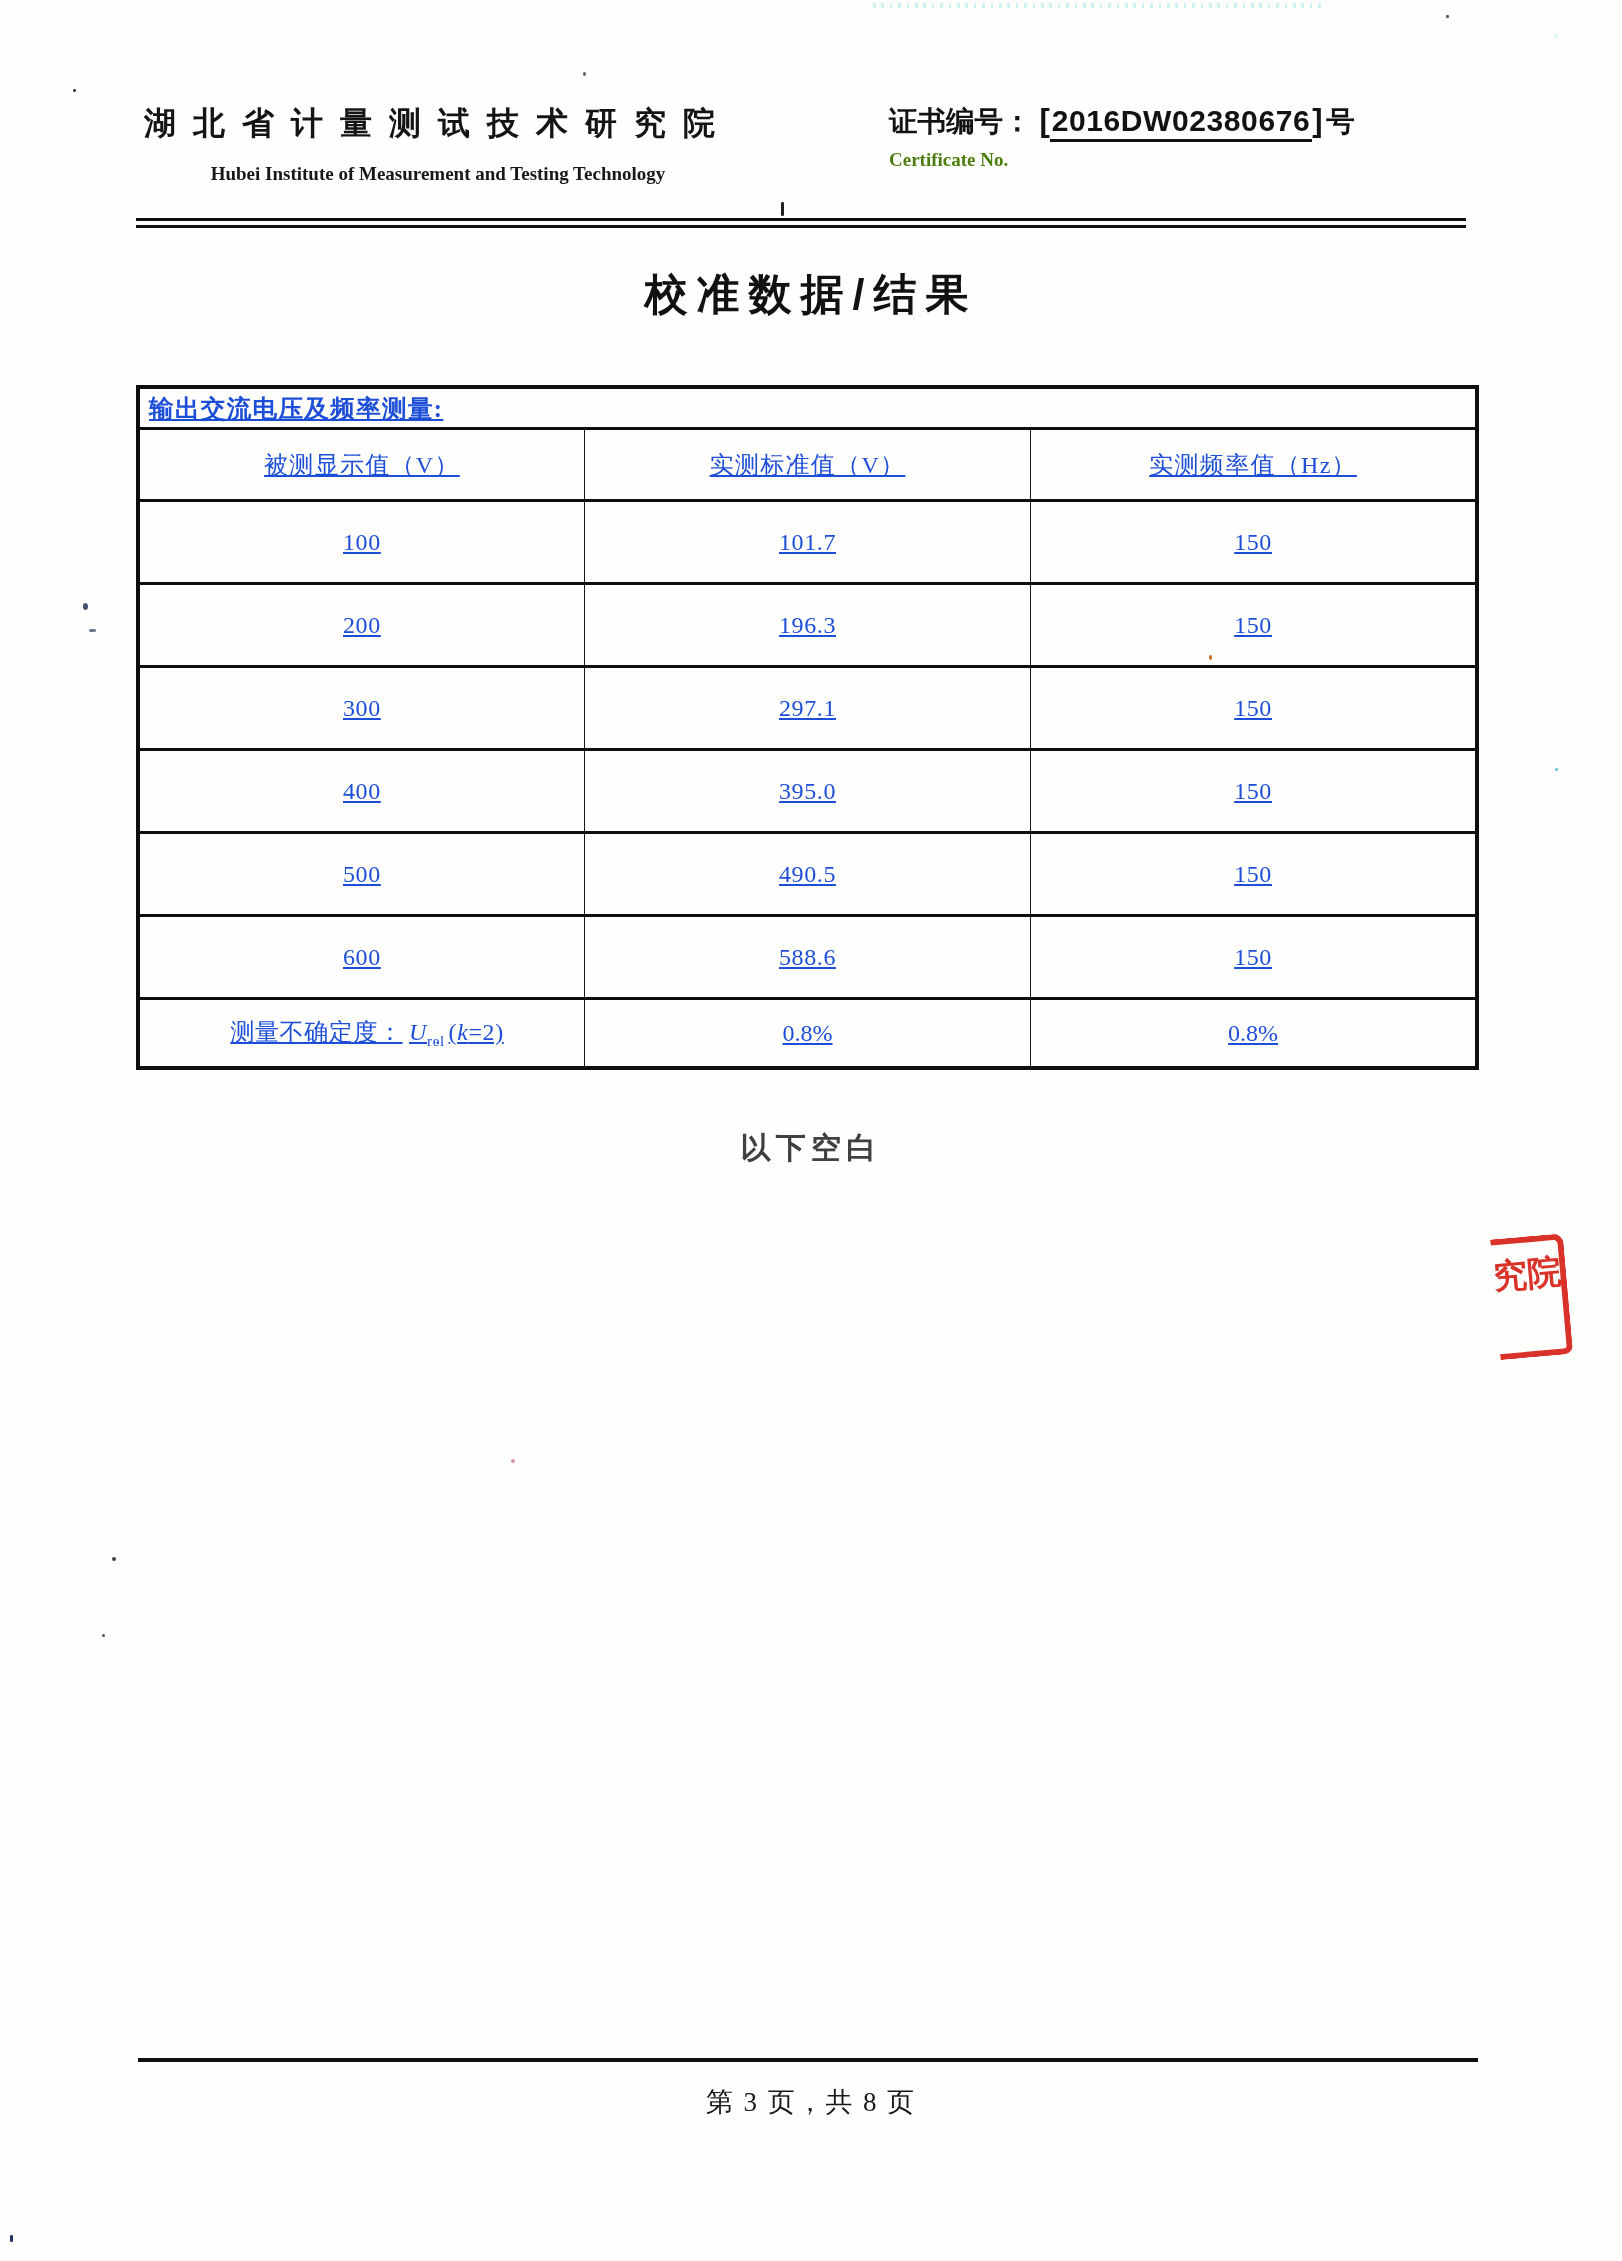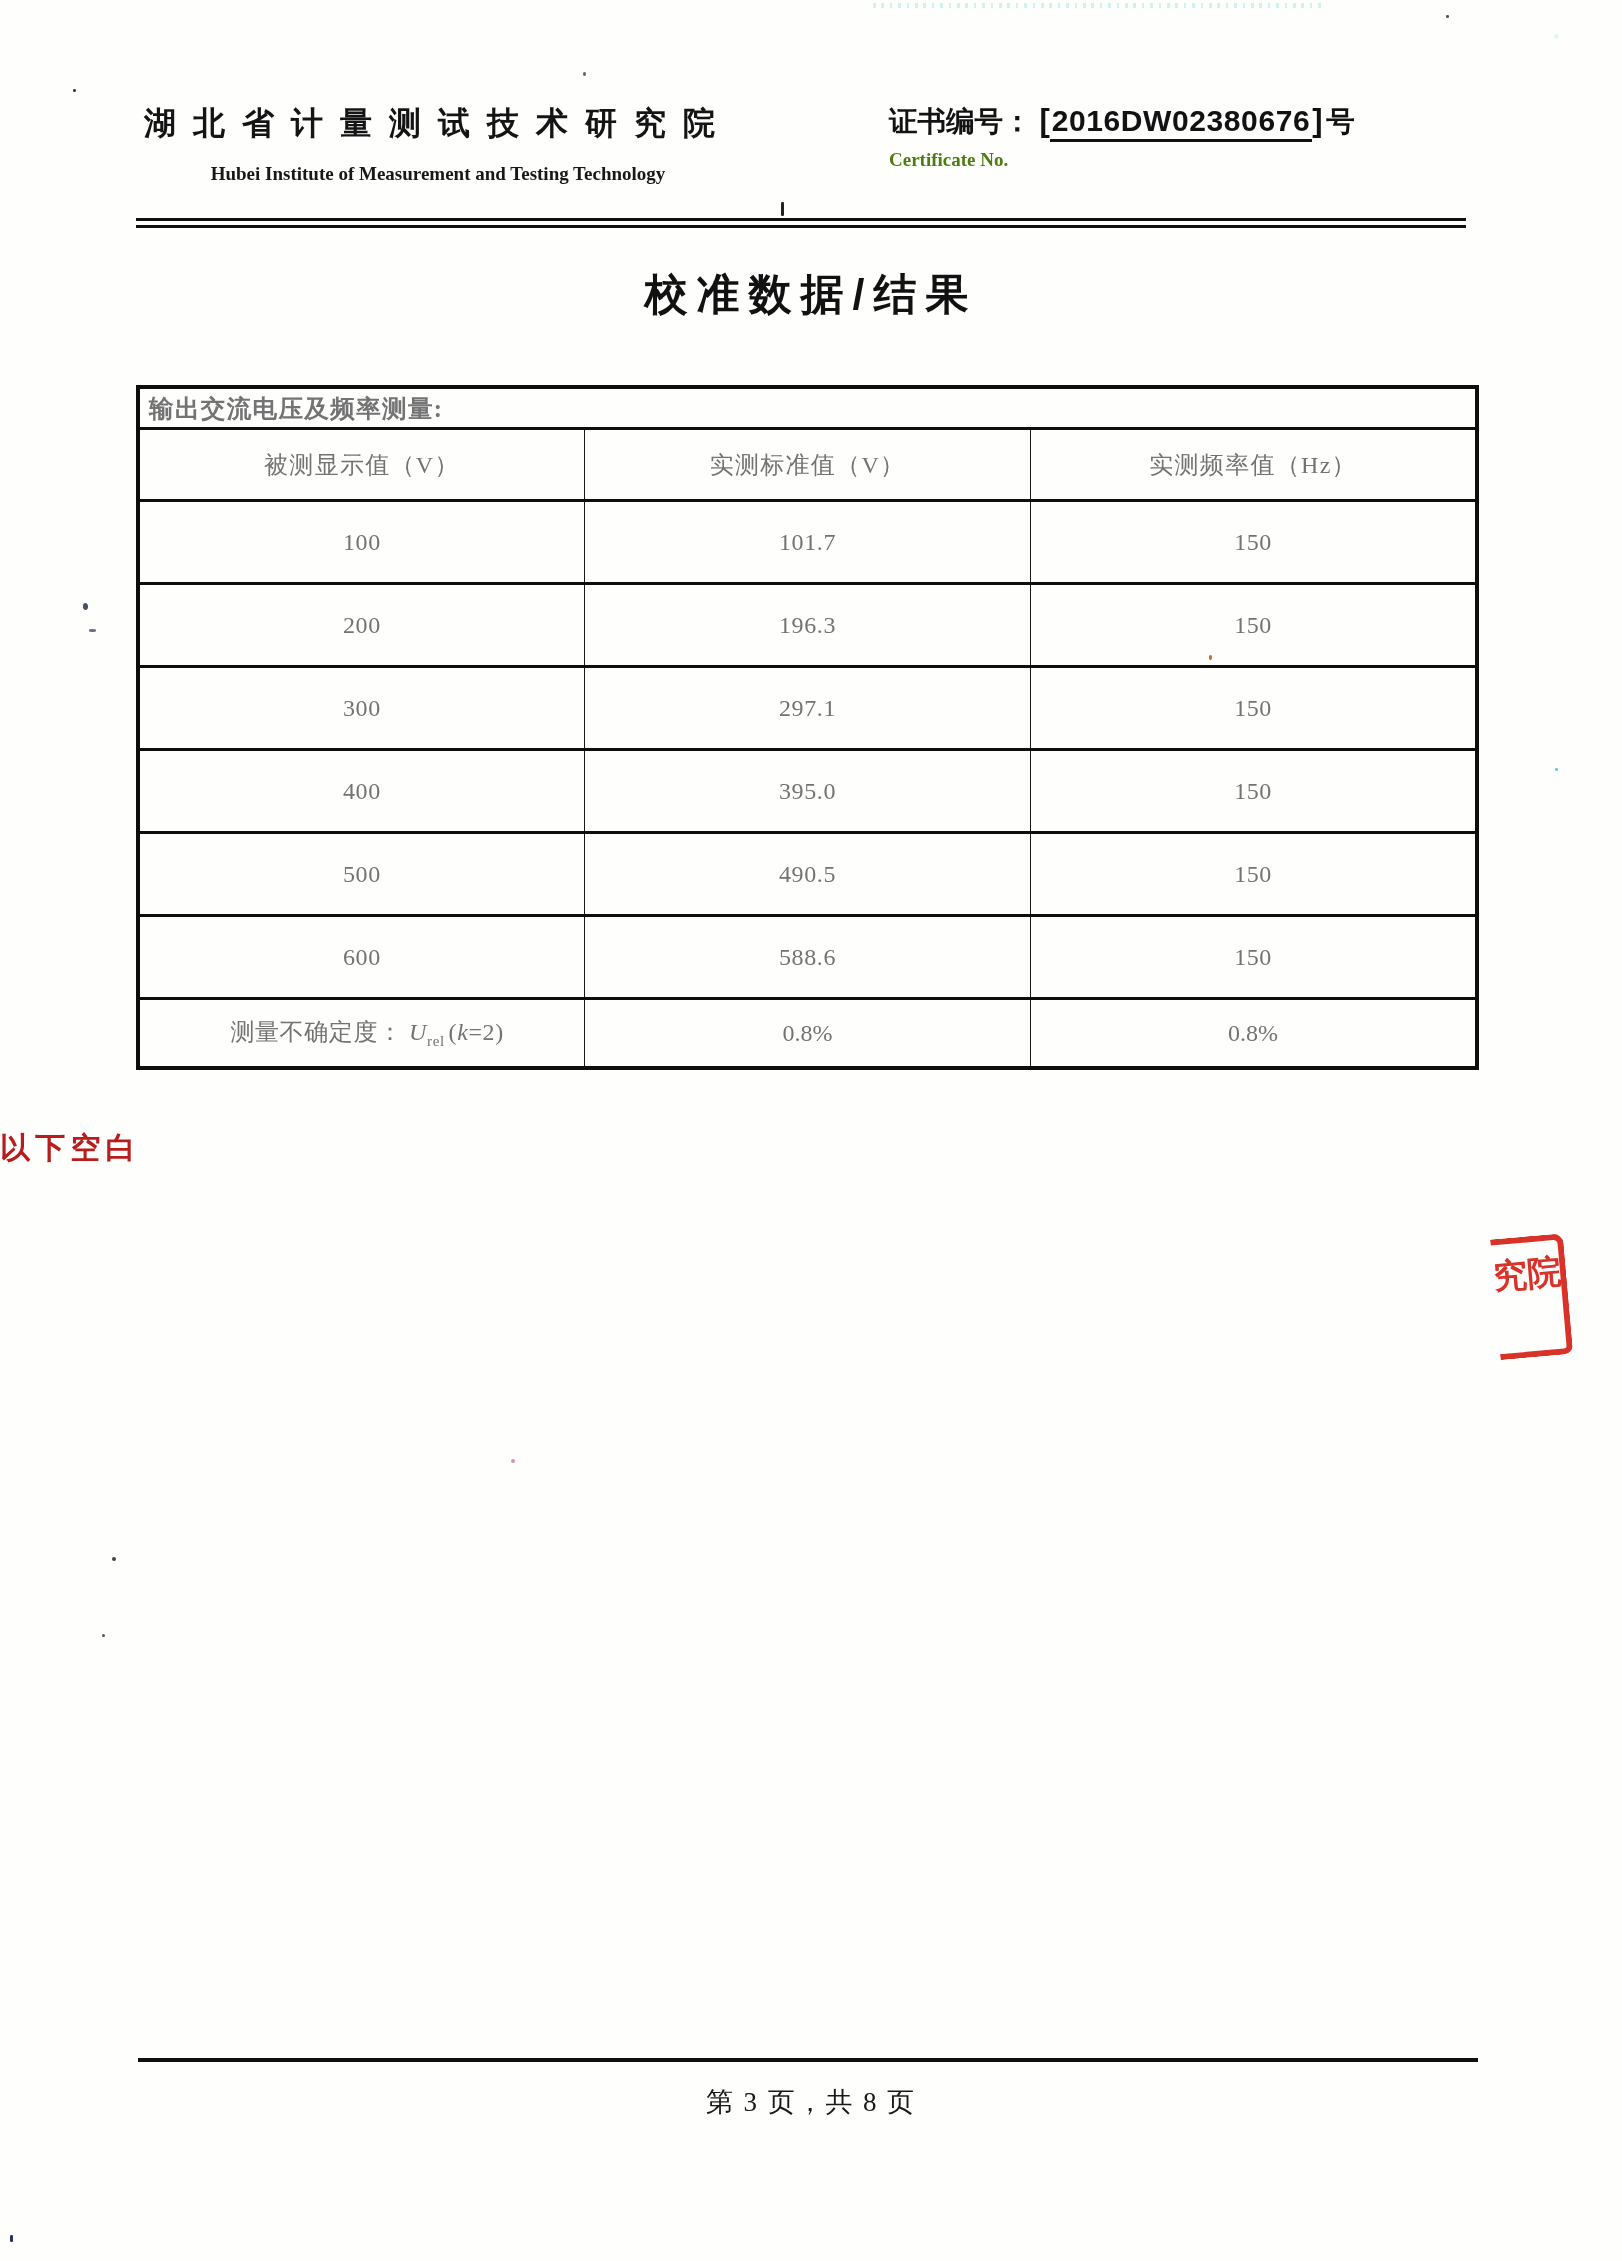--- a/index.html
+++ b/index.html
@@ -55,42 +55,43 @@
   
   .data-table{
     position:absolute;left:136px;top:385px;width:1343px;
     border-collapse:collapse;table-layout:fixed;
     border:4.5px solid #0e0e0e;
   }
   .data-table td{
     border-left:1.9px solid #181818;border-right:1.9px solid #181818;
     border-top:3.9px solid #0e0e0e;border-bottom:3.9px solid #0e0e0e;
     font-size:24px;text-align:center;vertical-align:middle;
-    font-family:"Liberation Serif", serif;color:#737373;
+    font-family:"Liberation Serif", serif;color:#1d4ed8;
     padding:0;
+    text-decoration:underline;
   }
   td.banner{
     text-align:left;font-weight:bold;font-size:24.6px;
     height:31px;padding:2.6px 6.5px 2.6px 9px;letter-spacing:1.3px;
   }
   .head-row td{height:69px;letter-spacing:1.3px;}
   .val-row td{height:80px;letter-spacing:0.6px;}
   .unc-row td{height:66px;}
   td.unc-label{
     text-align:center;padding-left:10.3px;letter-spacing:0.6px;white-space:nowrap;
   }
   .usym i,.kexp i{font-family:"Liberation Serif", serif;font-style:italic;}
   .usym{margin-left:6.5px;}
   .usym sub{font-size:15px;}
   .kexp{margin-left:3.9px;}
 
   
   .blank-note{
-    position:absolute;left:0;width:100%;top:1128px;text-align:left;
-    font-size:30px;letter-spacing:5.2px;font-weight:bold;color:#b91c1c;
+    position:absolute;left:0;width:100%;top:1128px;text-align:center;
+    font-size:30px;letter-spacing:5.2px;font-weight:bold;color:#404040;
   }
   .stamp{
     position:absolute;left:1495px;top:1233px;width:67px;height:109px;
     border:6.5px solid #d6281e;border-left:none;
     border-radius:0 10.3px 9px 0;
     transform:rotate(-5deg);transform-origin:right center;
     opacity:0.95;
   }
   .stamp-text{
     position:absolute;top:9px;left:0px;

